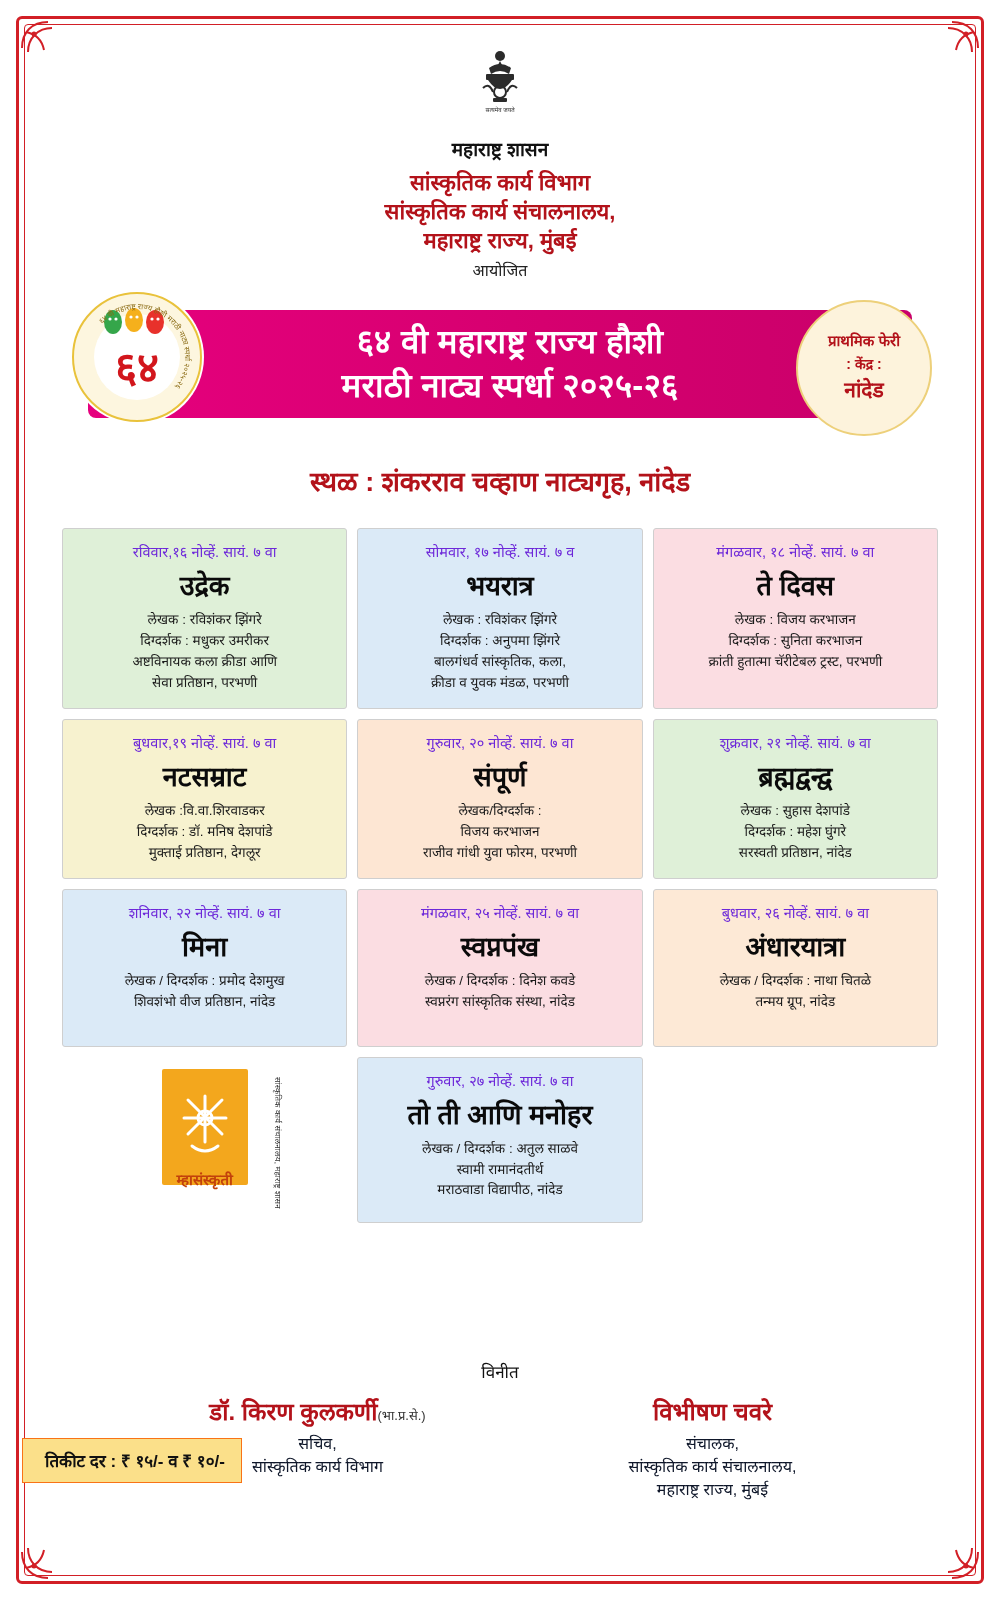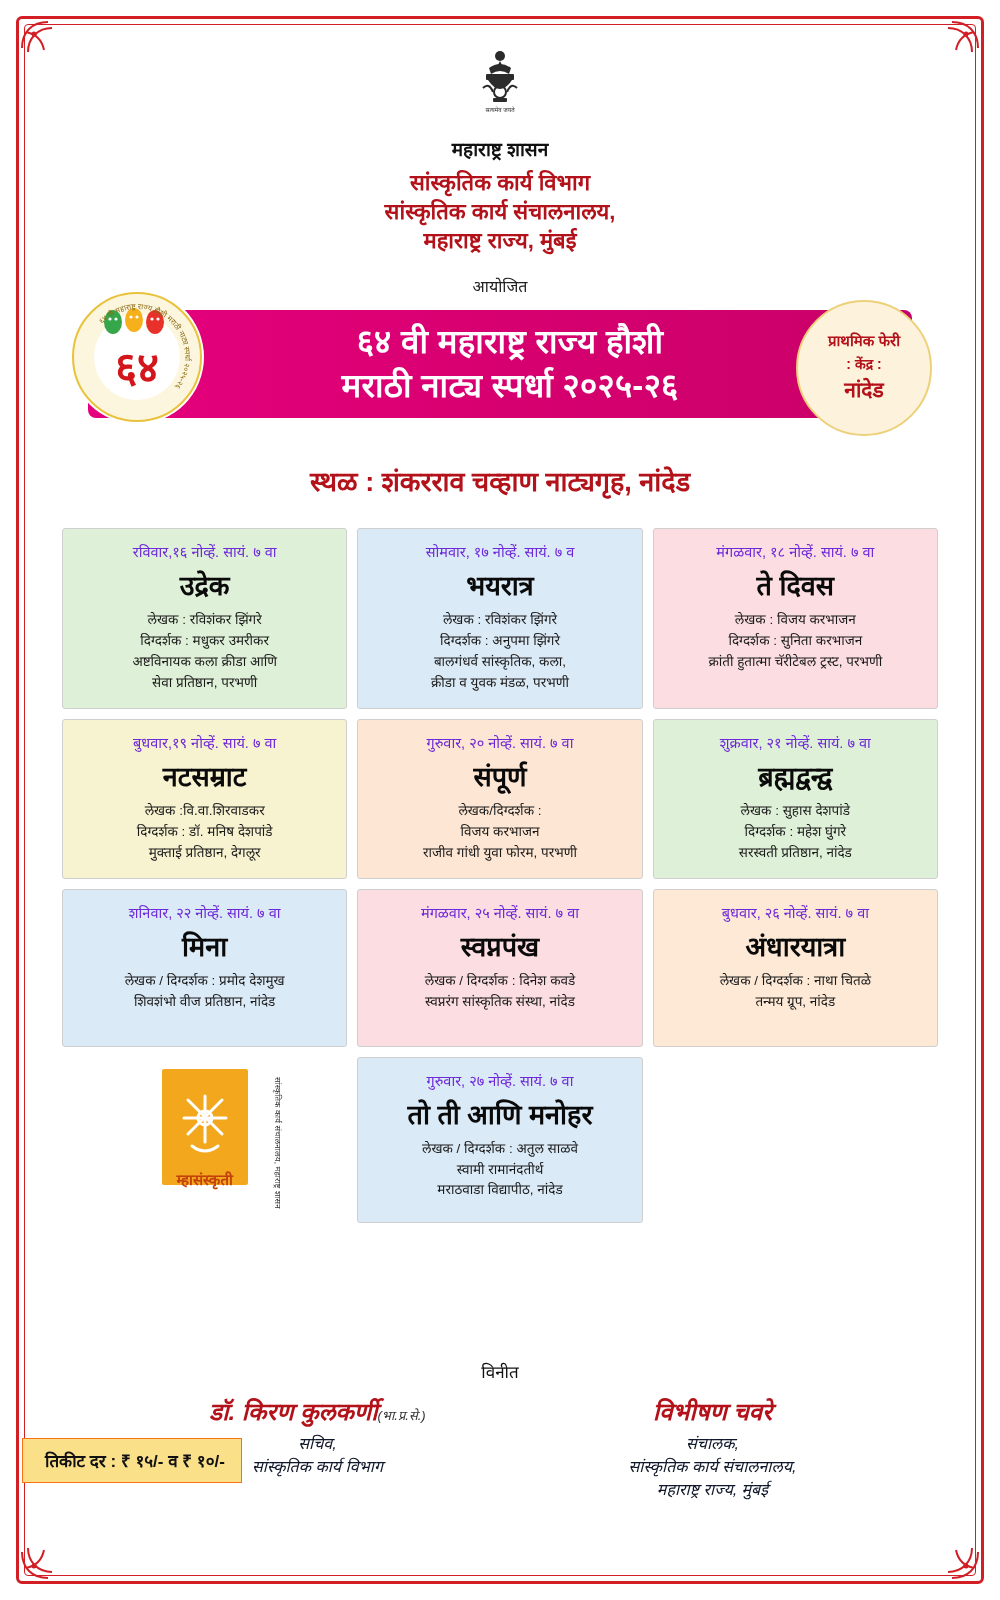--- a/index.html
+++ b/index.html
@@ -66,21 +66,21 @@
   .dept-line {
     font-size: 22px;
     font-weight: bold;
     color: #b3121a;
     line-height: 1.32;
     margin-top: 6px;
   }
   .ayojit {
     font-size: 16px;
     color: #222;
-    margin-top: 20px;
+    margin-top: 4px;
   }
 
   
   .band {
     position: absolute;
     left: 88px; right: 88px; top: 310px;
     height: 108px;
     background: linear-gradient(90deg,#e6007e 0%, #d6006f 55%, #c9006a 100%);
     border-radius: 8px;
   }
@@ -217,21 +217,21 @@
     font-size: 17px;
     color: #111;
   }
   .signatories {
     position: absolute;
     left: 120px; right: 90px; top: 1398px;
     display: flex;
     justify-content: space-around;
     text-align: center;
   }
-  .sig { width: 46%; font-style: italic; }
+  .sig { width: 46%; }
   .sig .name {
     font-size: 24px;
     font-weight: bold;
     color: #b3121a;
     line-height: 1.2;
   }
   .sig .name .suffix {
     font-size: 13px;
     font-weight: normal;
     color: #333;

